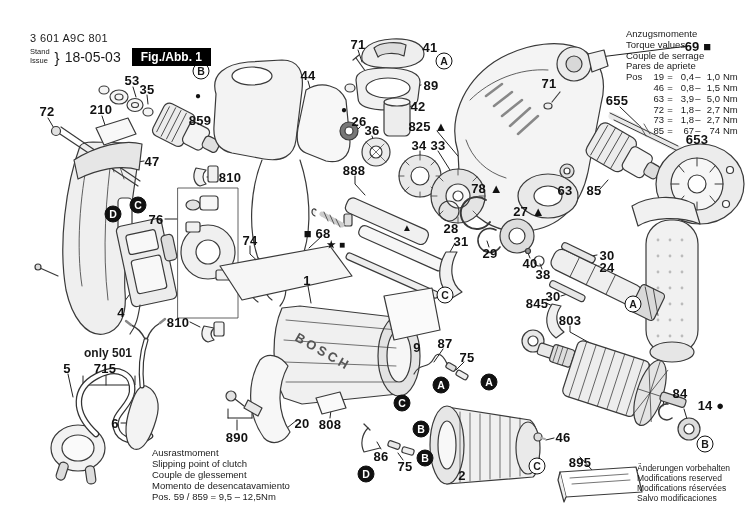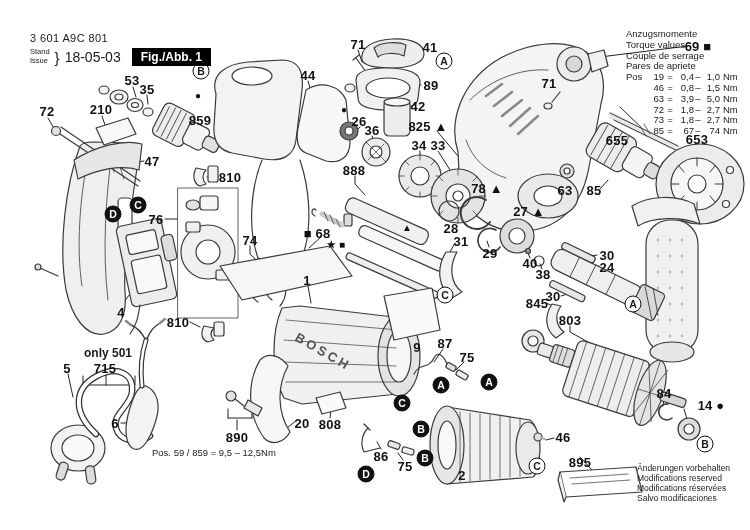--- a/index.html
+++ b/index.html
@@ -420,21 +420,21 @@
   </svg>
 
   <div id="labels-layer">
       <span class="plabel" style="left: 358px; top: 44px;">71</span>
       <span class="plabel" style="left: 430px; top: 47px;">41</span>
       <span class="plabel" style="left: 431px; top: 85px;">89</span>
       <span class="plabel" style="left: 418px; top: 106px;">42</span>
       <span class="plabel" style="left: 428px; top: 126px;">825 ▲</span>
       <span class="plabel" style="left: 549px; top: 83px;">71</span>
       <span class="plabel" style="left: 698px; top: 46px;">69 ■</span>
-      <span class="plabel" style="left: 617px; top: 100px; margin-top: 40px;">655</span>
+      <span class="plabel" style="left: 617px; top: 100px;">655</span>
       <span class="plabel" style="left: 697px; top: 139px;">653</span>
       <span class="plabel" style="left: 594px; top: 190px;">85</span>
       <span class="plabel" style="left: 308px; top: 75px;">44</span>
       <span class="plabel" style="left: 132px; top: 80px;">53</span>
       <span class="plabel" style="left: 147px; top: 89px;">35</span>
       <span class="plabel" style="left: 101px; top: 109px;">210</span>
       <span class="plabel" style="left: 200px; top: 120px;">859</span>
       <span class="plabel" style="left: 47px; top: 111px;">72</span>
       <span class="plabel" style="left: 152px; top: 161px;">47</span>
       <span class="plabel" style="left: 156px; top: 219px;">76</span>
@@ -468,21 +468,21 @@
       <span class="plabel" style="left: 302px; top: 423px;">20</span>
       <span class="plabel" style="left: 330px; top: 424px;">808</span>
       <span class="plabel" style="left: 237px; top: 437px;">890</span>
       <span class="plabel" style="left: 445px; top: 343px;">87</span>
       <span class="plabel" style="left: 467px; top: 357px;">75</span>
       <span class="plabel" style="left: 381px; top: 456px;">86</span>
       <span class="plabel" style="left: 405px; top: 466px;">75</span>
       <span class="plabel" style="left: 462px; top: 475px;">2</span>
       <span class="plabel" style="left: 563px; top: 437px;">46</span>
       <span class="plabel" style="left: 580px; top: 462px;">895</span>
-      <span class="plabel" style="left: 664px; top: 393px;">84</span>
+      <span class="plabel" style="left: 680px; top: 393px;">84</span>
       <span class="plabel" style="left: 691px; top: 405px; margin-left: 20px;">14 ●</span>
       <span class="plabel" style="left: 67px; top: 368px;">5</span>
       <span class="plabel" style="left: 105px; top: 368px;">715</span>
       <span class="plabel" style="left: 115px; top: 423px;">6</span>
       <span class="plabel small" style="left: 198px; top: 96px;">●</span>
       <span class="plabel small" style="left: 344px; top: 110px;">●</span>
       <div class="lmark" style="left: 201px; top: 71px;">B</div>
       <div class="lmark" style="left: 444px; top: 61px;">A</div>
       <div class="lmark" style="left: 445px; top: 295px;">C</div>
       <div class="lmark" style="left: 633px; top: 304px;">A</div>
@@ -568,20 +568,26 @@
           <span class="teq">=</span>
           <span class="tfrom">67</span>
           <span class="tdash">–</span>
           <span class="tto">74</span>
           <span class="tnm">Nm</span>
         </div>
       </div>
   </div>
 
   <div id="clutch">
+    <div id="clutch-lines">
+        <div>Ausrastmoment</div>
+        <div>Slipping point of clutch</div>
+        <div>Couple de glessement</div>
+        <div>Momento de desencatavamiento</div>
+      </div>
     <div id="clutch-pos">Pos.  59 / 859  =   9,5  –  12,5Nm</div>
   </div>
 
 
   <div id="footnote">
       <div>Änderungen vorbehalten</div>
       <div>Modifications reserved</div>
       <div>Modifications réservées</div>
       <div>Salvo modificaciones</div>
     </div>

